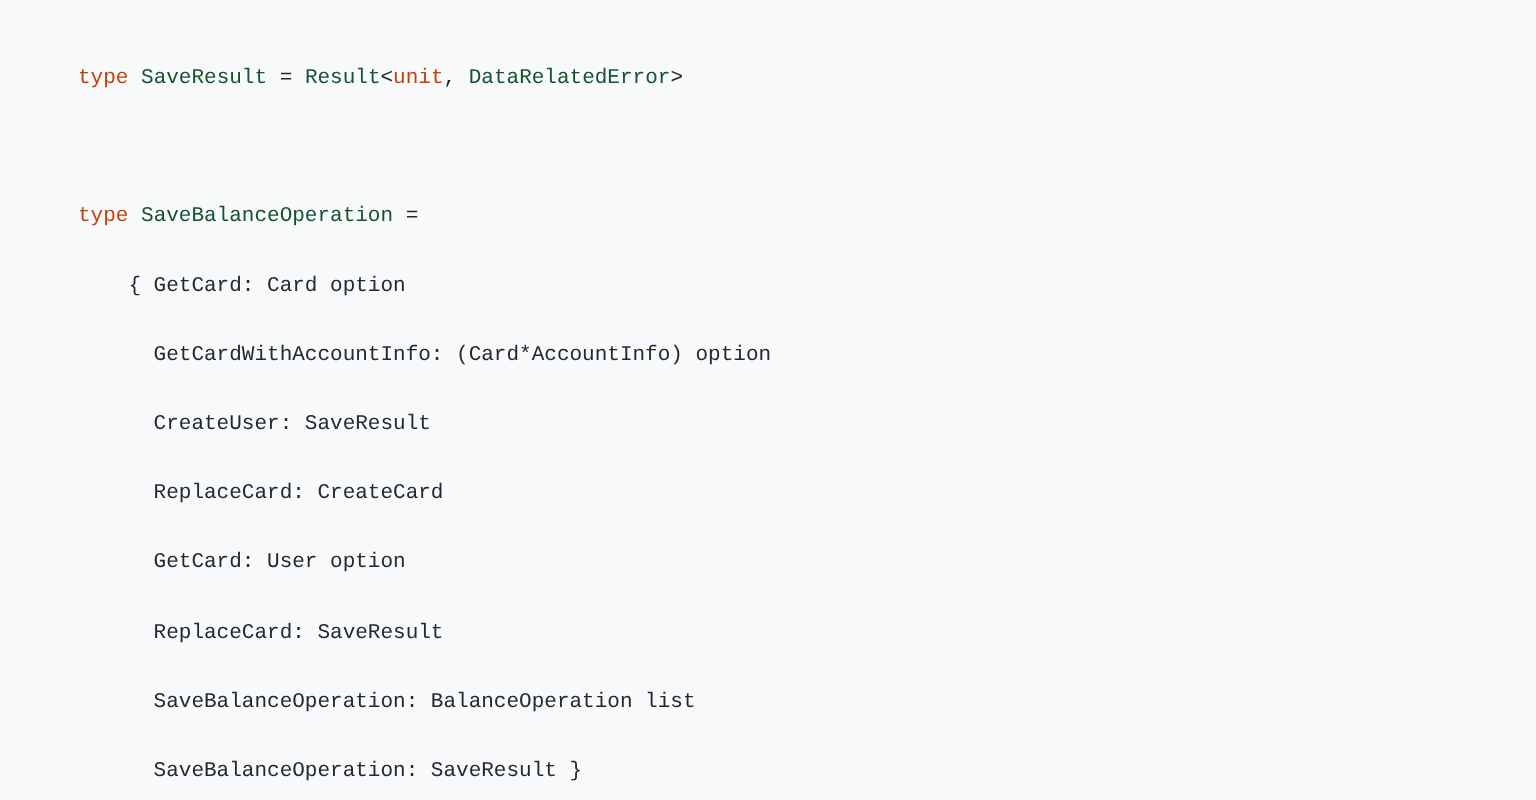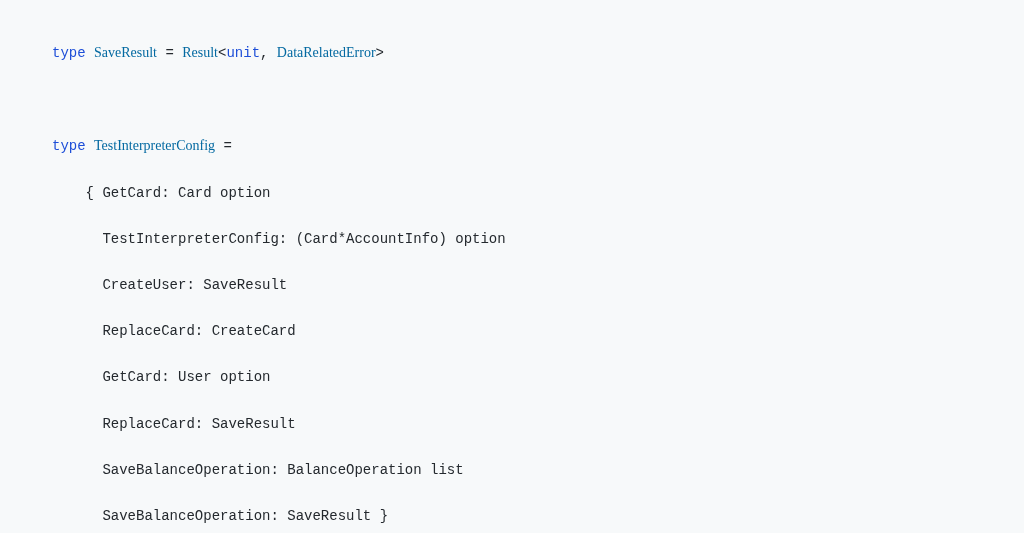--- a/index.html
+++ b/index.html
@@ -7,33 +7,33 @@
       background: #f7f9fa;
       font-family: 'Consolas', 'Monaco', 'Courier New', monospace;
       font-size: 14px;
       line-height: 1.65;
       color: #24292e;
       padding: 18px 52px;
     }
     .code-block {
       white-space: pre;
     }
-    .kw { color: #1d4ed8; }
-    .type-name { color: #0369a1; font-family: Liberation Serif, serif; }
+    .kw { color: #c2410c; }
+    .type-name { color: #14532d; }
     .line { display: block; }
   </style>
 </head>
 <body>
 
 <div class="code-block">
 <span class="line"><span class="kw">type</span> <span class="type-name">SaveResult</span><span> = </span><span class="type-name">Result</span><span>&lt;</span><span class="kw">unit</span><span>, </span><span class="type-name">DataRelatedError</span><span>&gt;</span></span>
 <span class="line"> </span>
-<span class="line"><span class="kw">type</span> <span class="type-name">TestInterpreterConfig</span><span> =</span></span>
+<span class="line"><span class="kw">type</span> <span class="type-name">SaveBalanceOperation</span><span> =</span></span>
 <span class="line">    { GetCard: Card option</span>
-<span class="line">      TestInterpreterConfig: (Card*AccountInfo) option</span>
+<span class="line">      GetCardWithAccountInfo: (Card*AccountInfo) option</span>
 <span class="line">      CreateUser: SaveResult</span>
 <span class="line">      ReplaceCard: CreateCard</span>
 <span class="line">      GetCard: User option</span>
 <span class="line">      ReplaceCard: SaveResult</span>
 <span class="line">      SaveBalanceOperation: BalanceOperation list</span>
 <span class="line">      SaveBalanceOperation: SaveResult }</span>
 
 
 
 

